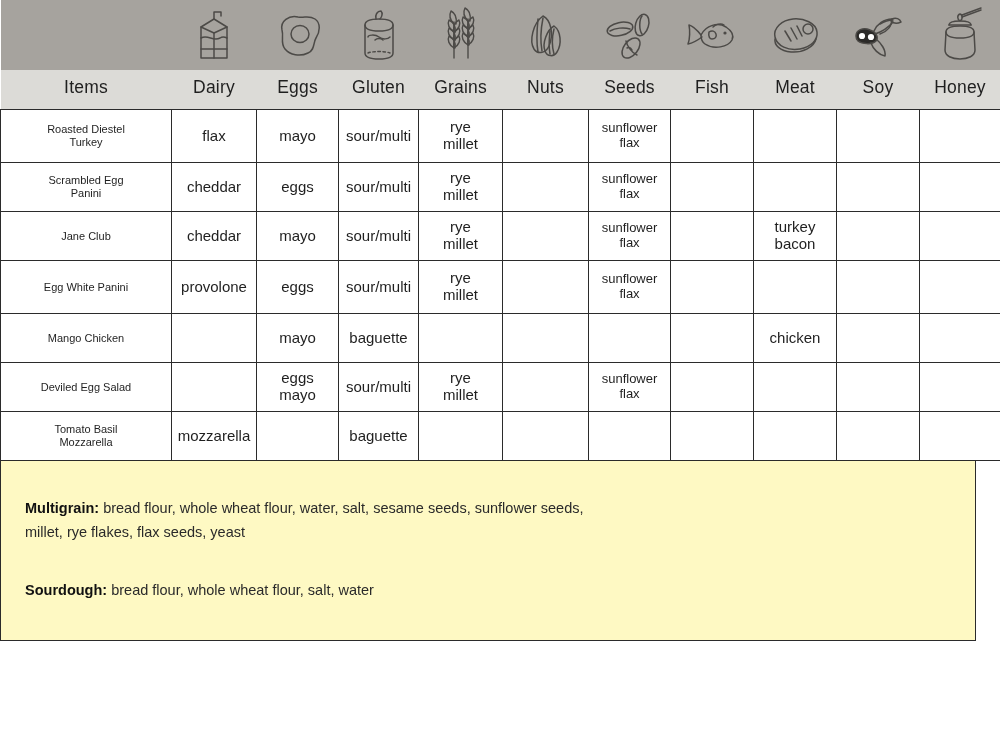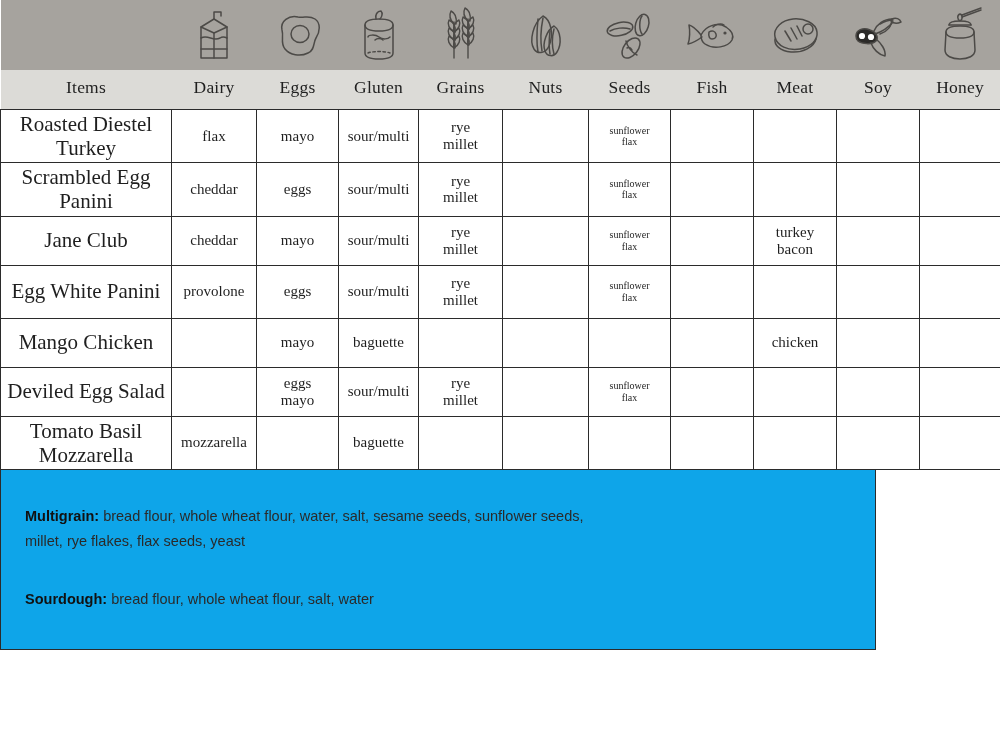--- a/index.html
+++ b/index.html
@@ -21,21 +21,20 @@
     height: 750px;
     background: #ffffff;
   }
 
   
   table.matrix {
     border-collapse: collapse;
     table-layout: fixed;
     width: 1000px;
     margin: 0;
-    font-family: Liberation Serif, serif;
   }
 
   
   col.c-items  { width: 171px; }
   col.c-dairy  { width: 85px; }
   col.c-eggs   { width: 82px; }
   col.c-gluten { width: 80px; }
   col.c-grains { width: 84px; }
   col.c-nuts   { width: 86px; }
   col.c-seeds  { width: 82px; }
@@ -84,37 +83,37 @@
     padding: 2px 3px;
     text-align: center;
     vertical-align: middle;
     font-size: 15px;
     line-height: 1.12;
     color: #1f1f1f;
     background: #ffffff;
     white-space: pre-line;
   }
   tbody.body-rows td.item-cell {
-    font-size: 21px;
+    font-size: 11px;
     line-height: 1.15;
   }
   tbody.body-rows td.small {
-    font-size: 10px;
+    font-size: 13px;
   }
   tbody.body-rows tr.tall td { height: 48px; }
 
   
   .footnotes {
     position: relative;
     box-sizing: border-box;
-    width: 876px;
+    width: 976px;
     border: 1px solid #2b2b2b;
     border-top: none;
     padding: 20px 24px 22px 24px;
-    background: #0ea5e9;
+    background: #fef9c3;
     min-height: 122px;
   }
   .note {
     font-size: 14.5px;
     line-height: 1.72;
     color: #2a2a2a;
     max-width: 560px;
   }
   .note + .note { margin-top: 33px; }
   .note b {

